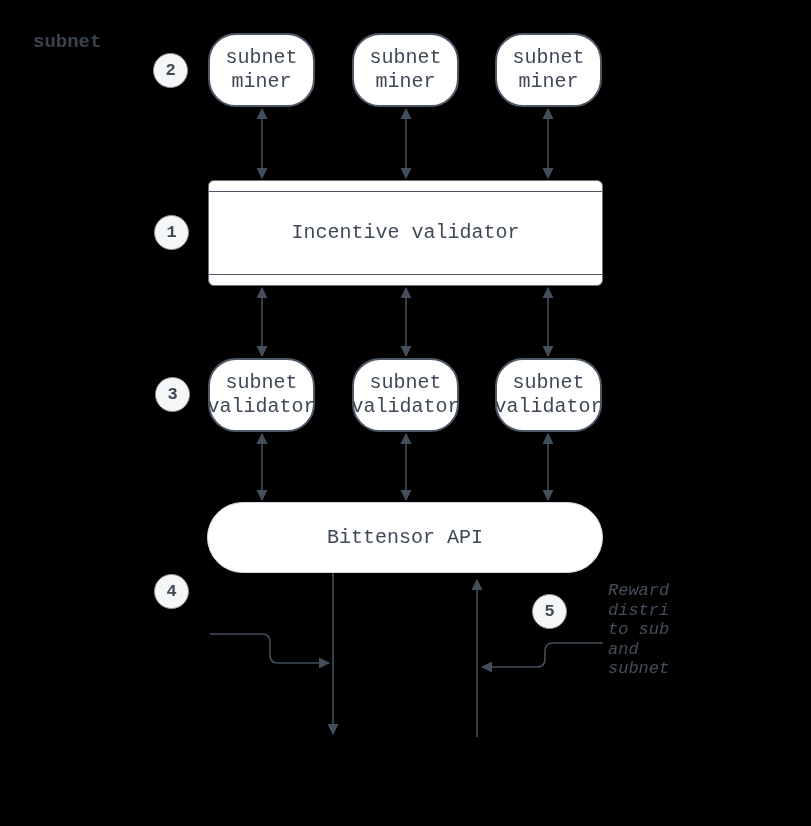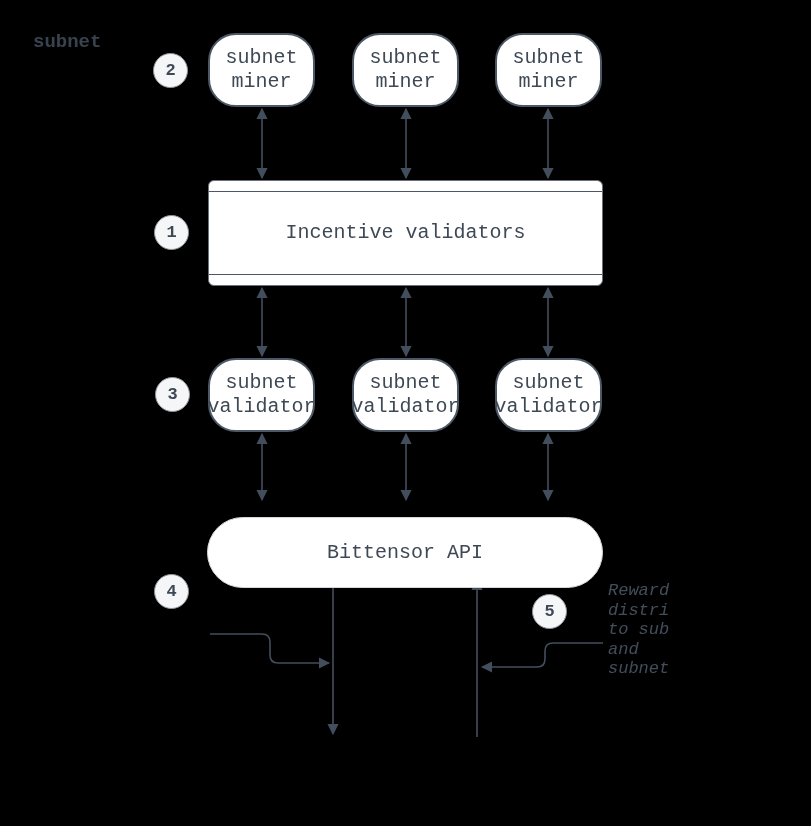--- a/index.html
+++ b/index.html
@@ -26,21 +26,21 @@
     font-size:20px;line-height:24px;white-space:pre-line;
   }
   .pill{border:2px solid var(--node-border,#4d5866);border-radius:28px;}
   .frame{border:1.5px solid var(--frame-border,#69717c);border-radius:6px;}
   .frame::before,.frame::after{
     content:"";position:absolute;left:0;right:0;height:0;
     border-top:1.5px solid var(--node-border,#4d5866);
   }
   .frame::before{top:10px;}
   .frame::after{bottom:10px;}
-  .capsule{border:1px solid var(--light-border,#d4d8dc);border-radius:36px;margin-top:15px;}
+  .capsule{border:1px solid var(--light-border,#d4d8dc);border-radius:36px;}
   .box{border:1.5px solid var(--light-border,#d4d8dc);border-radius:8px;}
 
   .badge{
     position:absolute;box-sizing:border-box;width:35px;height:35px;
     border-radius:50%;background:var(--badge-fill,#f5f6f7);
     border:1.5px solid var(--badge-border,#8f959c);
     display:flex;align-items:center;justify-content:center;
     font-size:17px;font-weight:bold;color:var(--text,#3f4956);
   }
   .note{
@@ -100,21 +100,21 @@
 
   <div class="title">subnet</div>
 
   <div class="node pill miner-1">subnet
 miner</div>
   <div class="node pill miner-2">subnet
 miner</div>
   <div class="node pill miner-3">subnet
 miner</div>
 
-  <div class="node frame incentive">Incentive validators</div>
+  <div class="node frame incentive">Incentive validator</div>
 
   <div class="node pill validator-1">subnet
 validator</div>
   <div class="node pill validator-2">subnet
 validator</div>
   <div class="node pill validator-3">subnet
 validator</div>
 
   <div class="node capsule api">Bittensor API</div>
 

